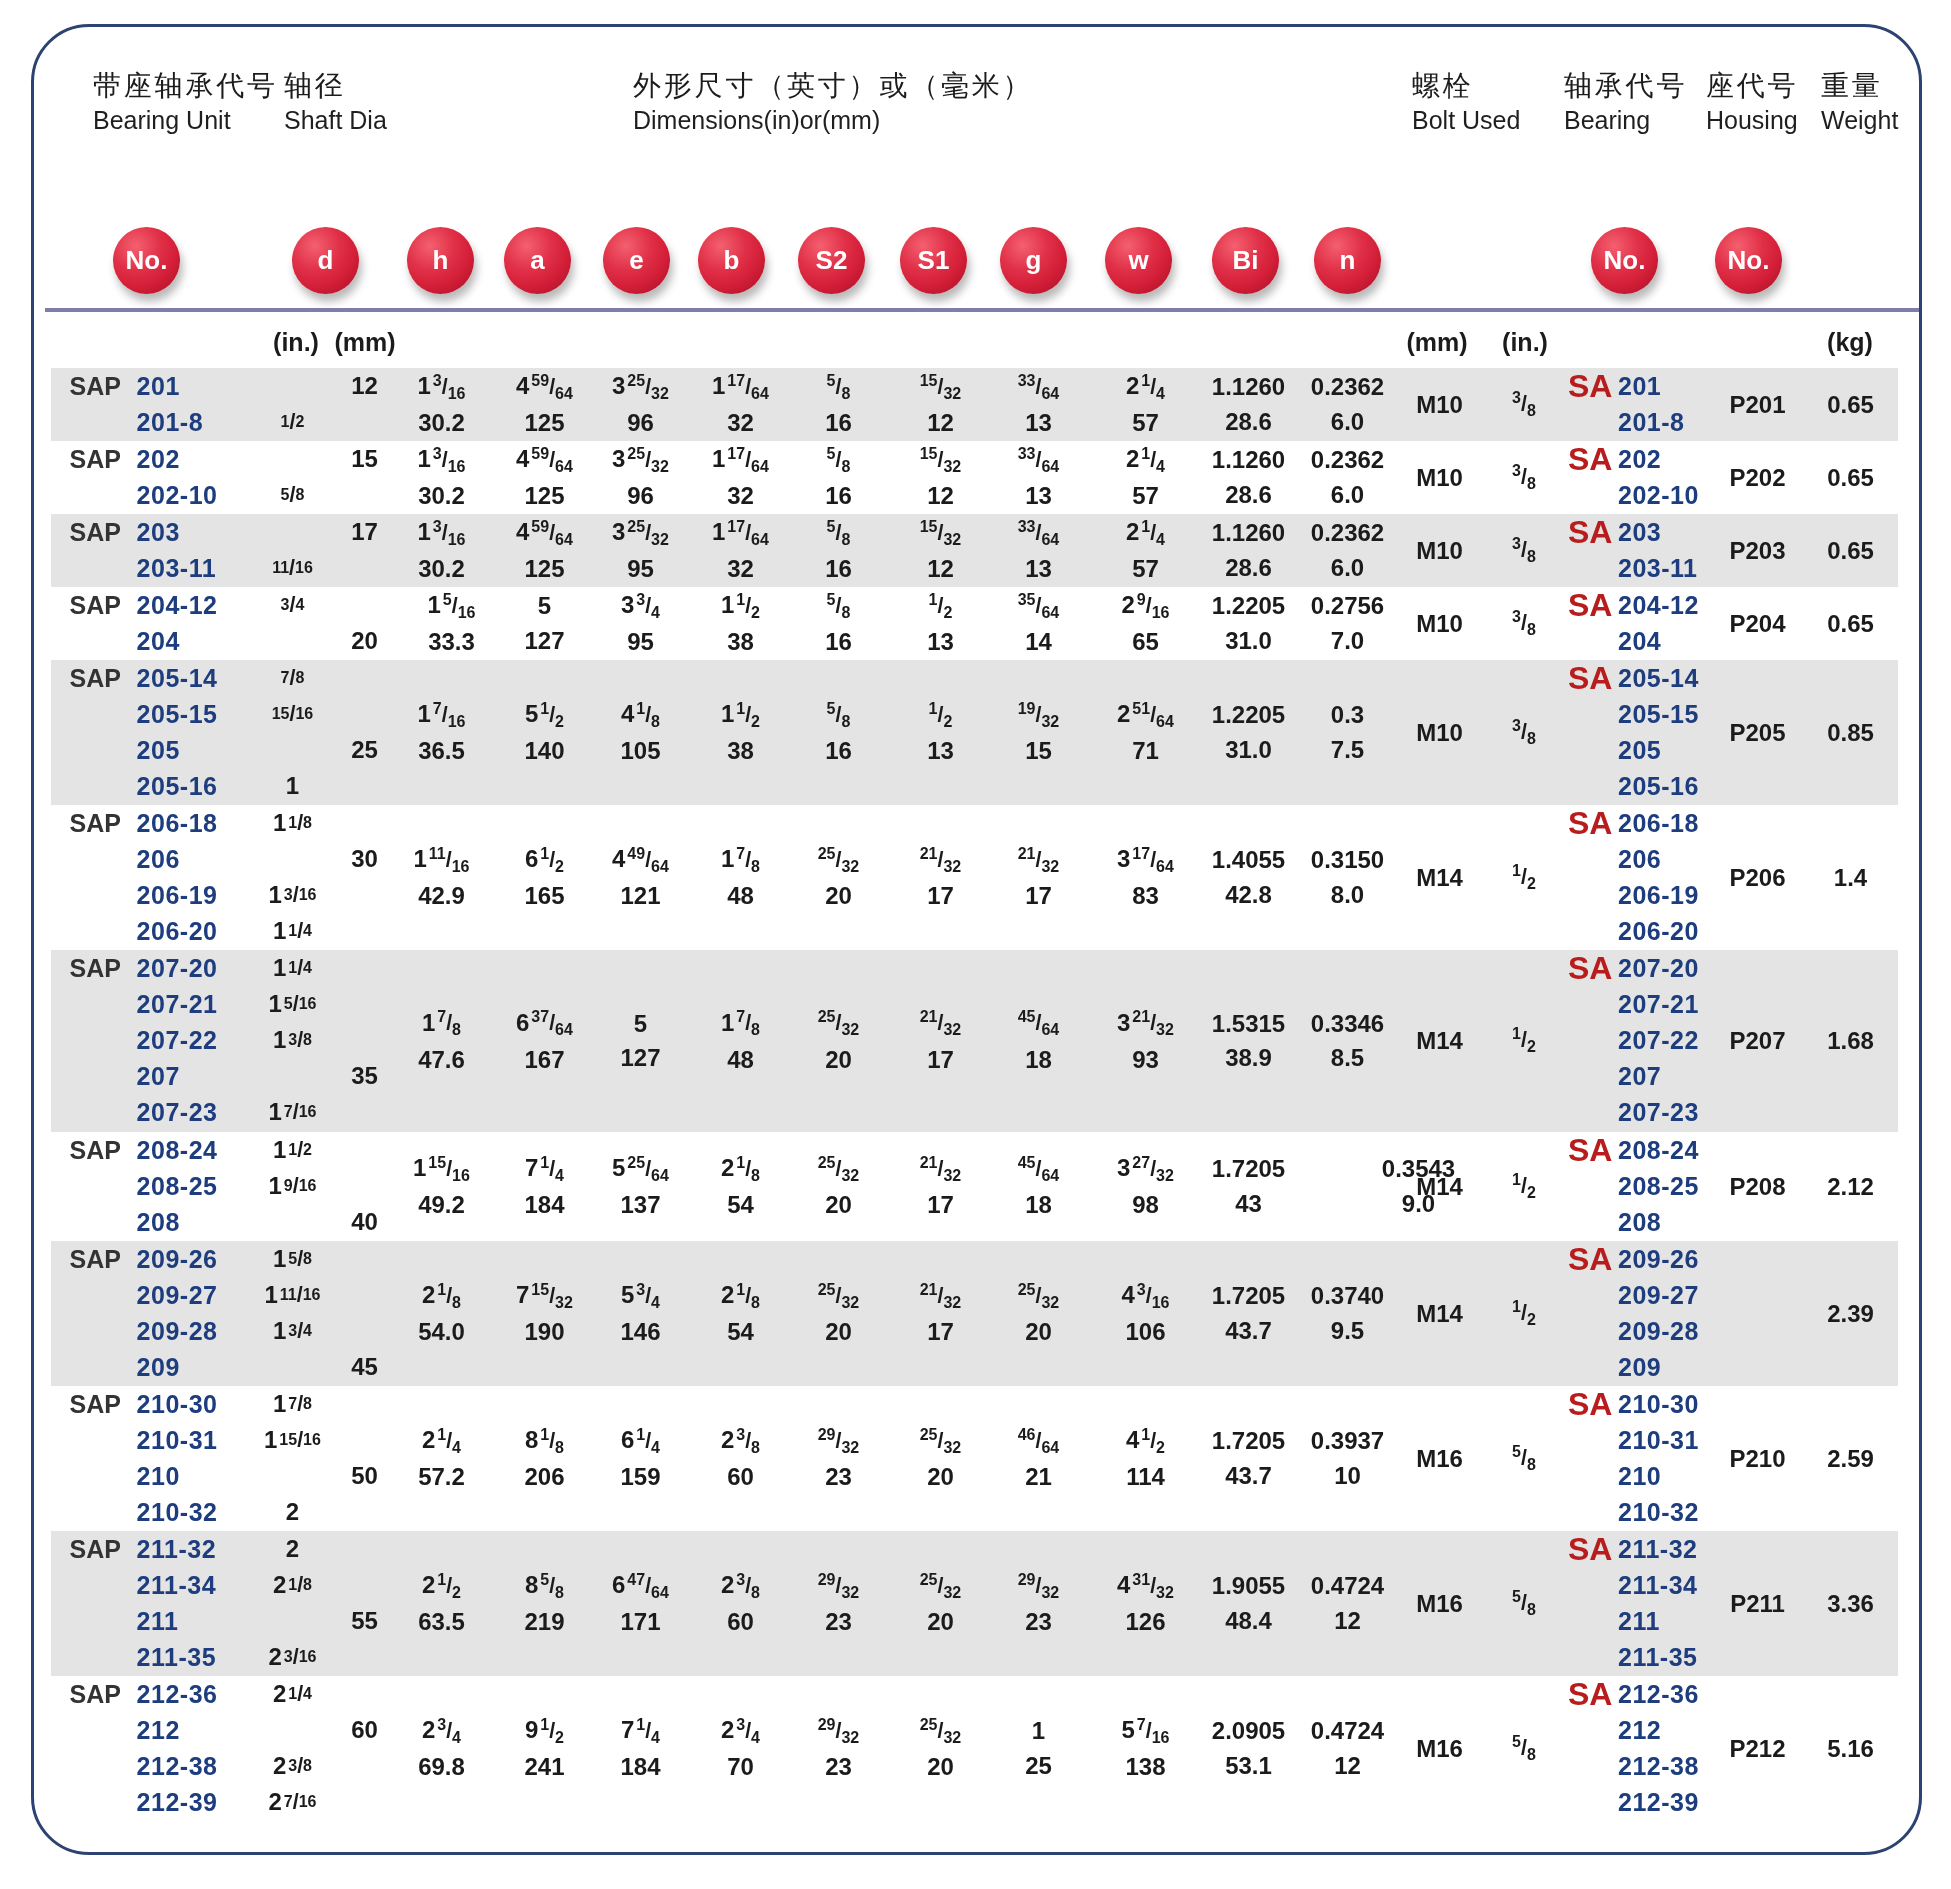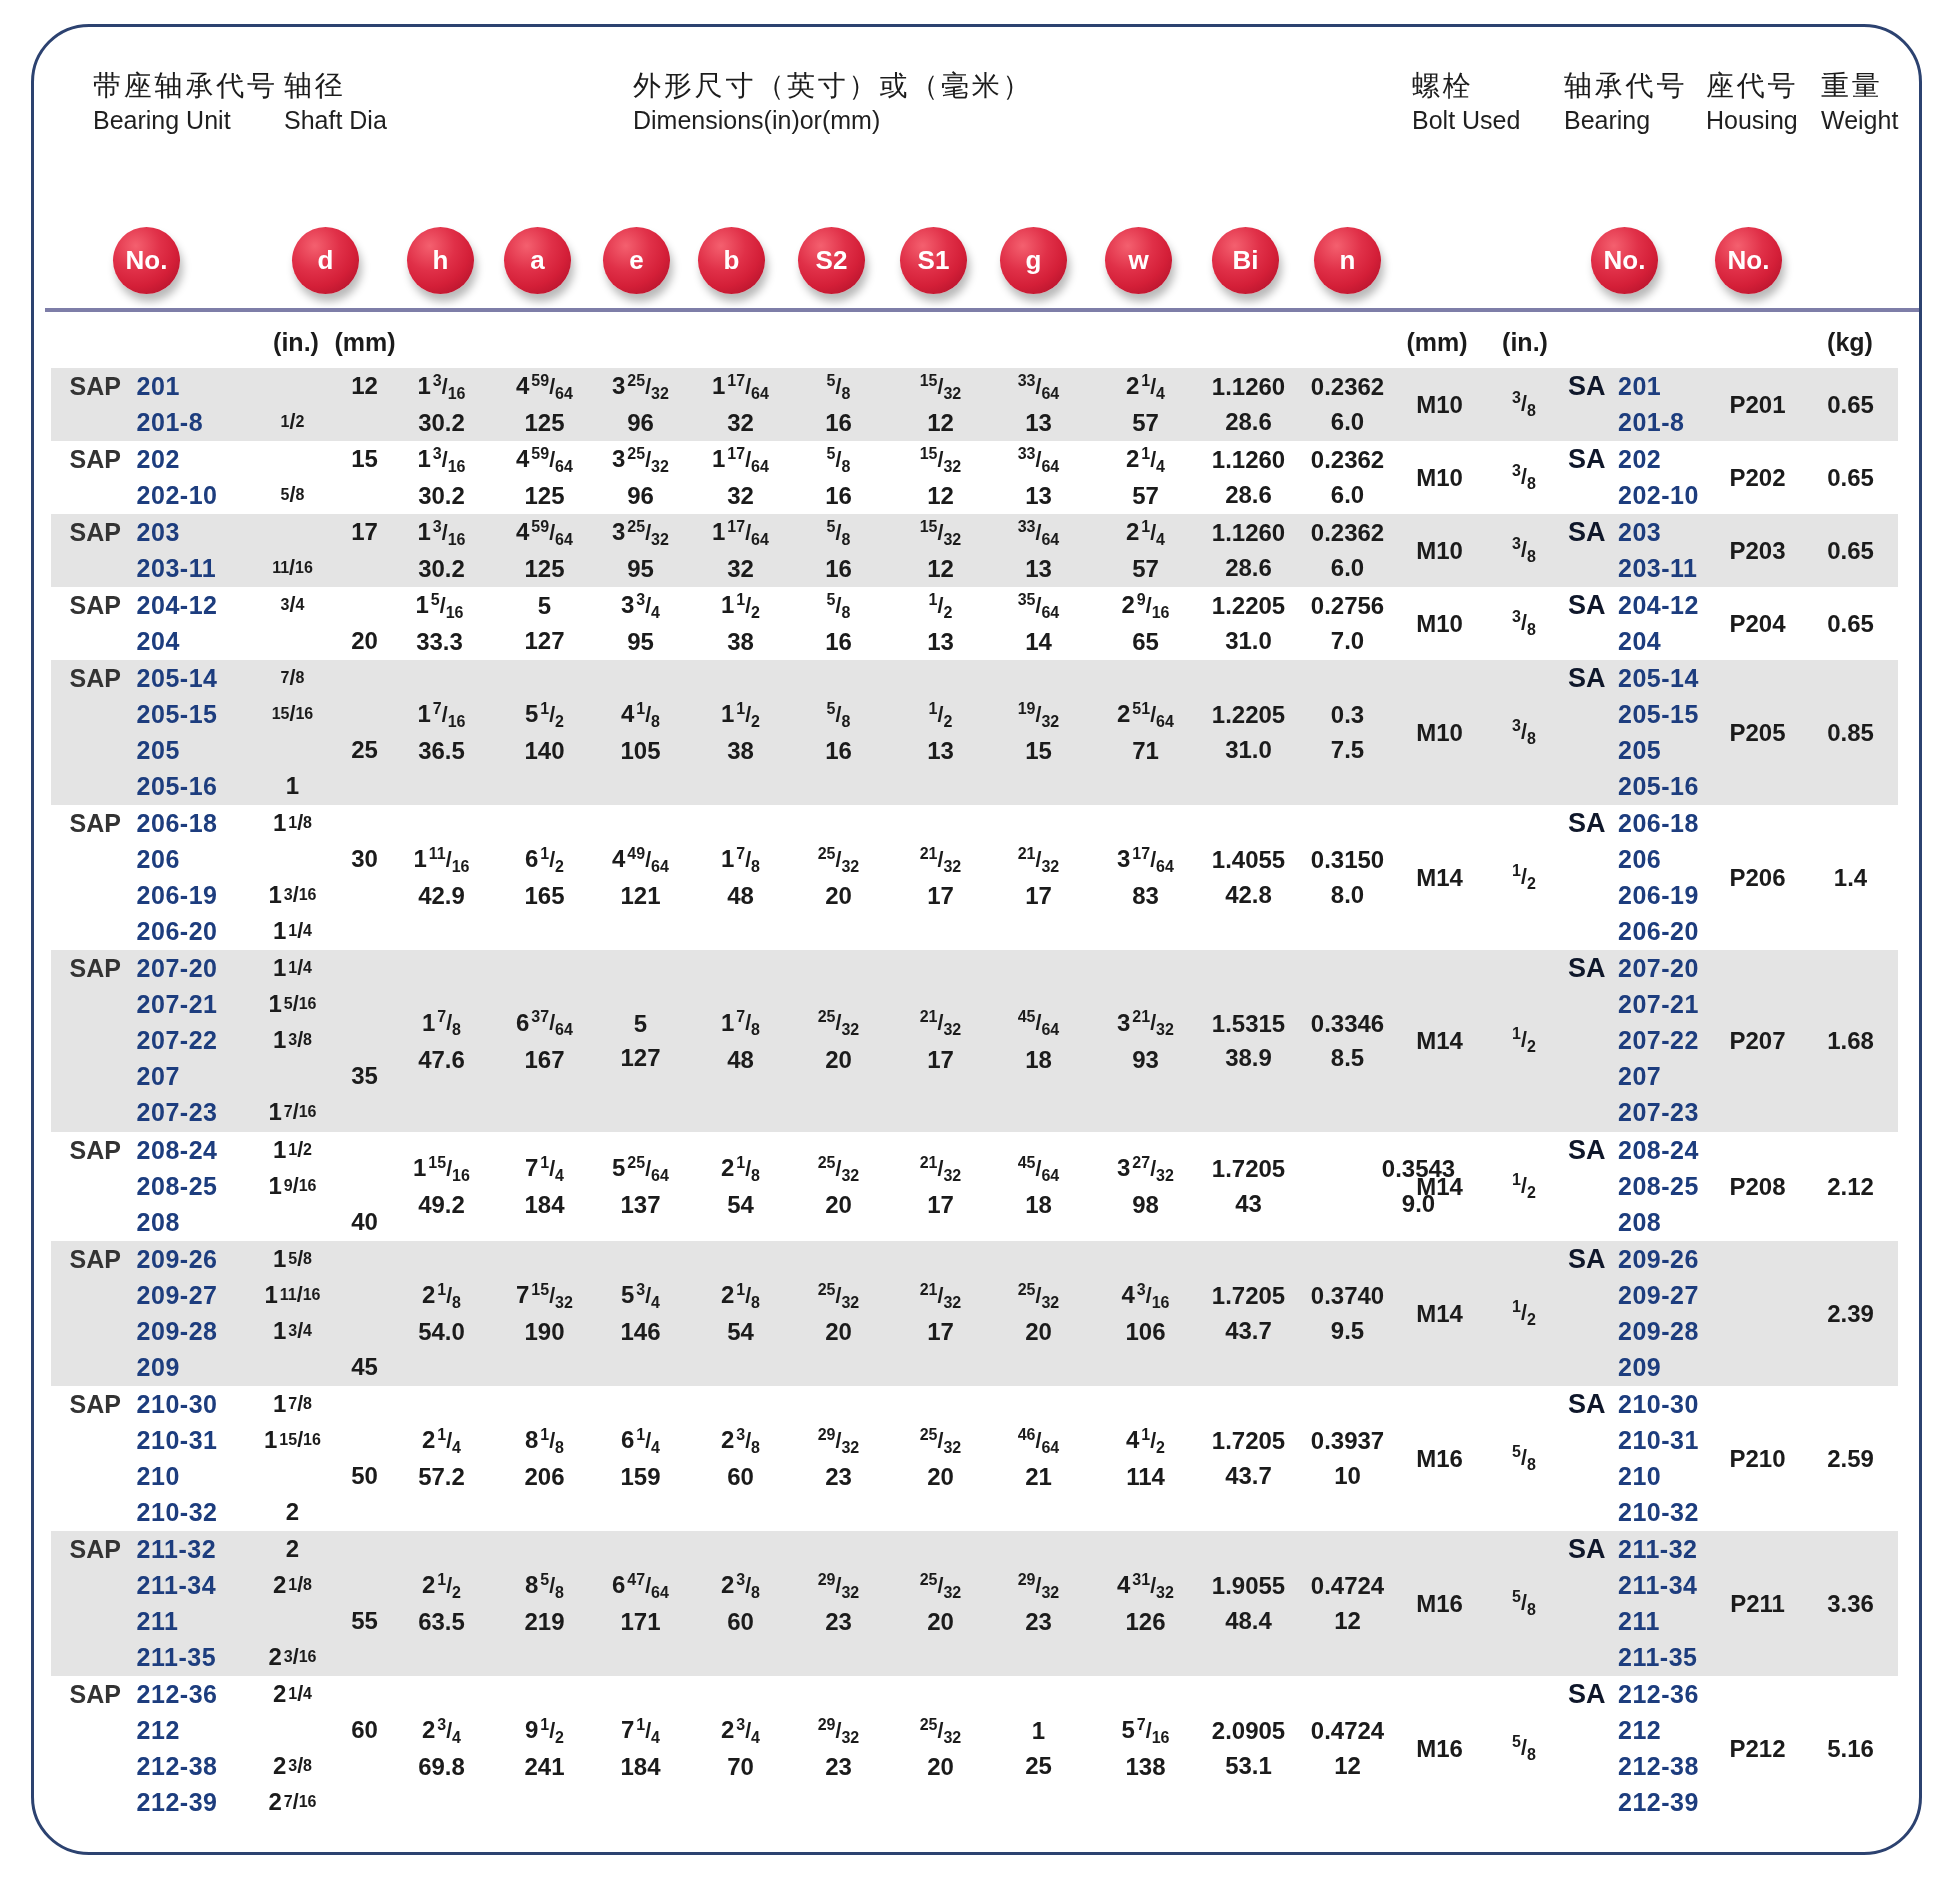--- a/index.html
+++ b/index.html
@@ -14,21 +14,21 @@
          box-shadow:2.8px 7.5px 8.4px rgba(0,0,0,0.28);}
   .rule{position:absolute;left:45px;top:308px;width:1874px;height:3.7px;background:#7e7ea8;}
   .uhdr{position:absolute;top:328px;transform:translateX(-50%);font-size:25px;font-weight:700;color:#1b1b1b;white-space:nowrap;}
   #tbody{position:absolute;left:51px;top:368px;width:1847px;}
   .trow{position:relative;width:100%;}
   .trow.shade{background:#e4e4e4;}
   .col{position:absolute;top:0;height:100%;}
   .unit{left:18.6px;width:252px;display:flex;flex-direction:column;}
   .uline{height:36px;display:flex;align-items:center;white-space:nowrap;}
   .pfx{display:inline-block;width:67px;font-weight:700;font-size:25px;color:#333333;}
-  .pfx2{display:inline-block;width:50px;font-weight:700;font-size:27px;color:#0f172a;}
+  .pfx2{display:inline-block;width:50px;font-weight:700;font-size:32px;color:#b91c1c;}
   .blue{color:#1d3d7e;font-weight:700;font-size:25px;letter-spacing:0.5px;}
   .diain{left:183px;width:117px;display:flex;flex-direction:column;}
   .diamm{left:278px;width:71px;display:flex;flex-direction:column;}
   .cline{height:36px;display:flex;align-items:center;justify-content:center;font-weight:700;font-size:24px;color:#1b1b1b;white-space:nowrap;}
   .dim{width:107px;display:flex;flex-direction:column;justify-content:center;align-items:center;row-gap:6.5px;
        font-weight:700;font-size:24px;color:#1b1b1b;text-align:center;white-space:nowrap;}
   .single{display:flex;align-items:center;justify-content:center;font-weight:700;font-size:24px;color:#1b1b1b;white-space:nowrap;}
   .boltmm{left:1342px;width:93px;}
   .boltin{left:1431px;width:84px;}
   .bearing{left:1517px;width:186px;display:flex;flex-direction:column;}
@@ -373,21 +373,21 @@
           <span class="nu">3</span>
           <span class="sl">/</span>
           <span class="de">4</span>
         </div>
         <div class="cline"></div>
       </div>
       <div class="col diamm">
         <div class="cline"></div>
         <div class="cline">20</div>
       </div>
-      <div class="col dim" style="left:335px">
+      <div class="col dim" style="left:347px">
         <div><span class="wh">1</span><span class="nu">5</span><span class="sl">/</span><span class="de">16</span></div>
         <div>33.3</div>
       </div>
       <div class="col dim" style="left:440px">
         <div>5</div>
         <div>127</div>
       </div>
       <div class="col dim" style="left:536px">
         <div><span class="wh">3</span><span class="nu">3</span><span class="sl">/</span><span class="de">4</span></div>
         <div>95</div>

